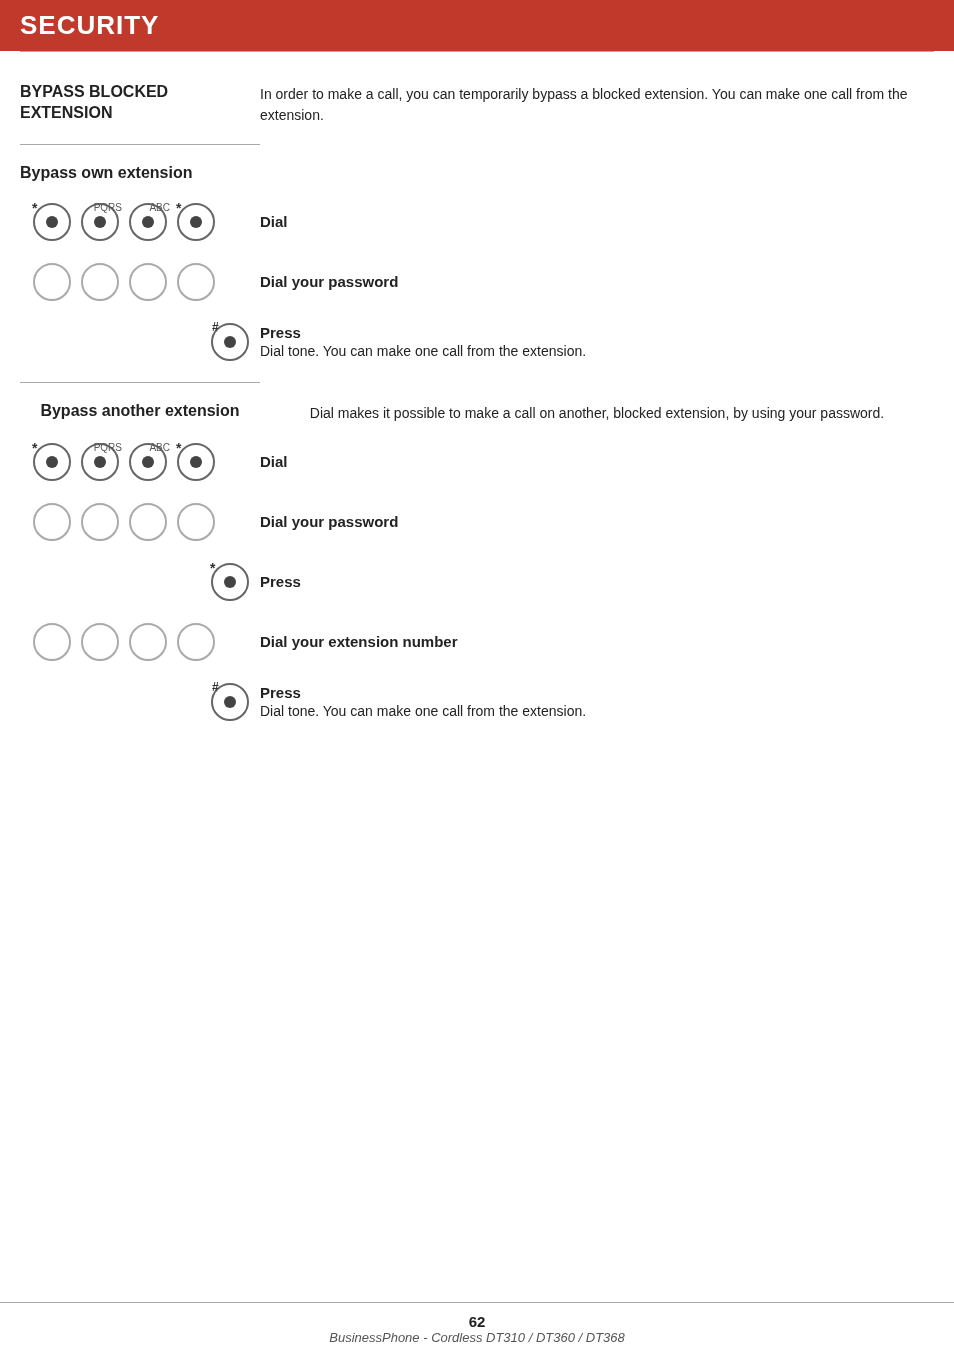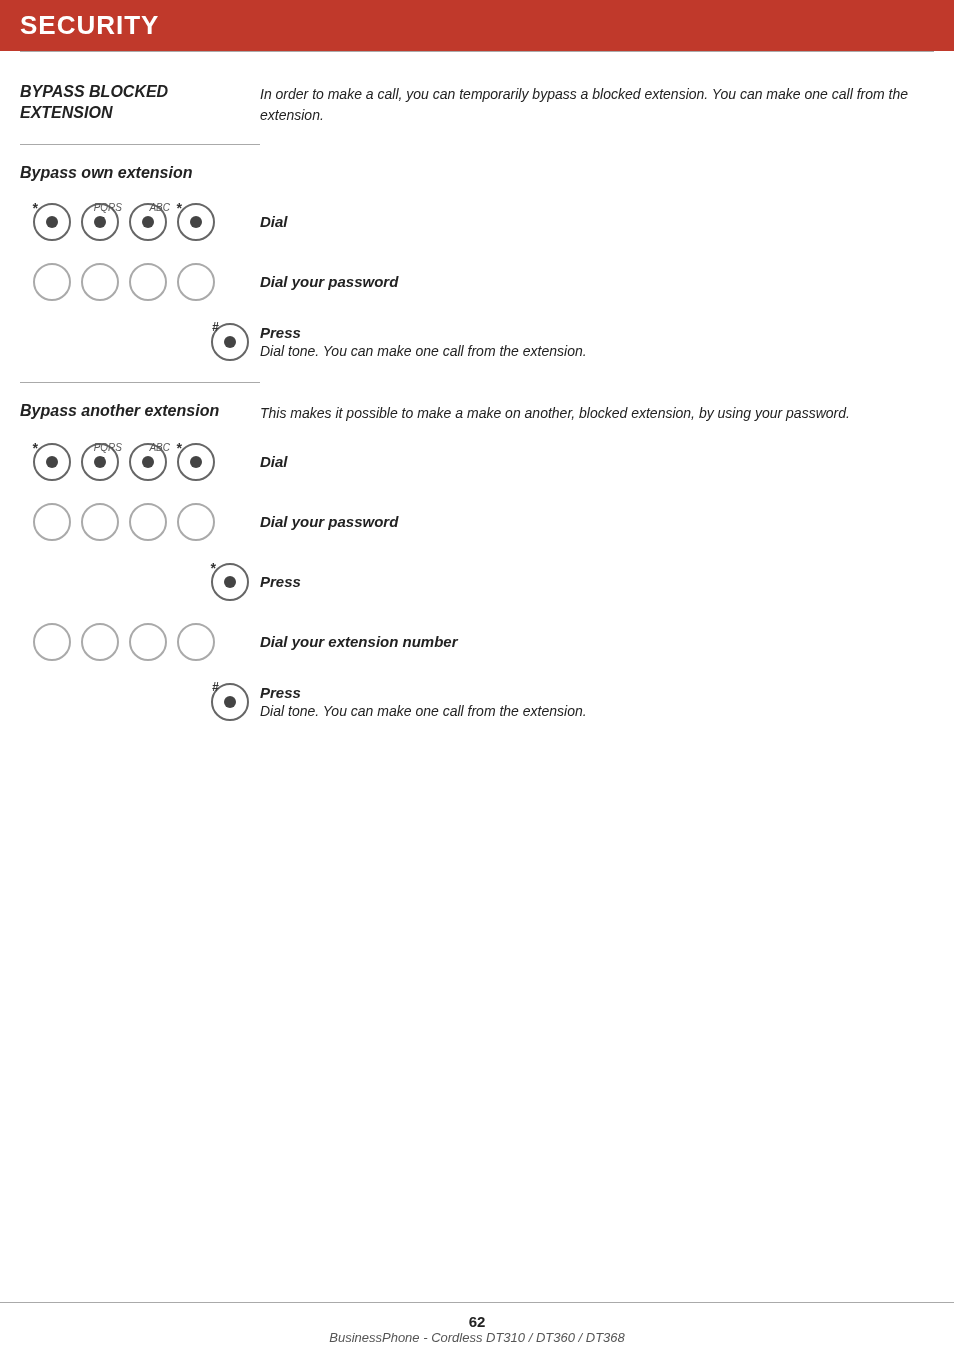--- a/index.html
+++ b/index.html
@@ -30,21 +30,20 @@
     
     .top-divider {
       border: none;
       border-top: 1px solid #aaa;
       margin: 0 20px;
     }
 
     
     .content {
       padding: 30px 20px 20px 20px;
-      font-style: italic;
     }
 
     
     .section-header {
       display: flex;
       align-items: flex-start;
       margin-bottom: 18px;
     }
     .section-title {
       width: 240px;
@@ -273,25 +272,25 @@
       </div>
     </div>
     <div class="step-label">
       <span>Press</span>
       <span class="sub">Dial tone. You can make one call from the extension.</span>
     </div>
   </div>
 
   <hr class="content-divider">
 
-  <div class="step-row" style="align-items: flex-start;">
+  <div class="step-row" style="align-items: flex-start; text-align: center;">
     <div class="section-title">
       <span>Bypass another extension</span>
     </div>
-    <div class="section-desc">This makes it possible to make a make on another, blocked extension, by using your password.</div>
+    <div class="section-desc">Dial makes it possible to make a call on another, blocked extension, by using your password.</div>
   </div>
 
   <div class="step-row">
     <div class="step-icons">
       <div class="key-icon-wrap">
         <div class="circle-outer"></div>
         <span class="sup-star">*</span>
         <div class="circle-inner"></div>
       </div>
       <div class="key-icon-wrap">

